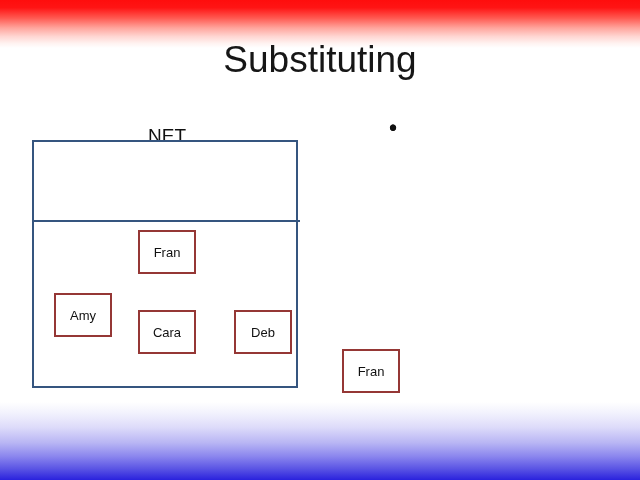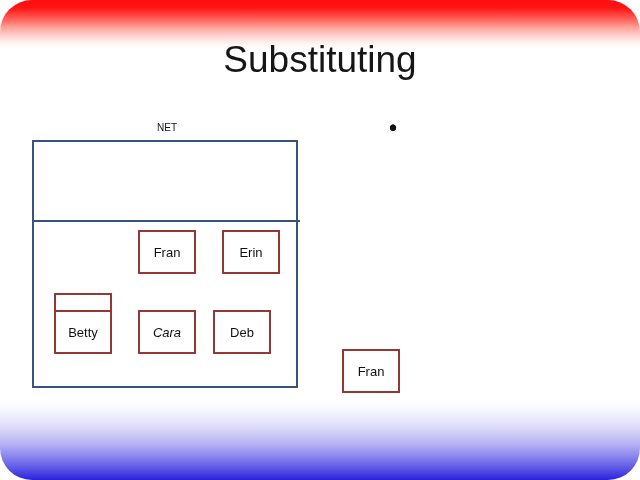--- a/index.html
+++ b/index.html
@@ -12,21 +12,20 @@
     font-family: "Liberation Sans", sans-serif;
     background: #ffffff;
     overflow: hidden;
   }
   #slide {
     position: relative;
     width: 640px;
     height: 480px;
     background: #ffffff;
     overflow: hidden;
-    border-radius: 32px;
   }
   
   .band-top {
     position: absolute;
     left: 0;
     top: 0;
     width: 640px;
     height: 48px;
     background: linear-gradient(to bottom,
         #ff0d0d 0%,
@@ -69,24 +68,24 @@
   
   .court-wrap {
     position: absolute;
     left: 32px;
     top: 120px;
     width: 270px;
   }
   .net-label {
     position: absolute;
     left: 0;
-    top: 0;
+    top: 8px;
     width: 270px;
     text-align: center;
-    font-size: 10px;
+    font-size: 19px;
     color: #111111;
     line-height: 16px;
   }
   .court {
     position: absolute;
     left: 0;
     top: 20px;
     width: 266px;
     height: 248px;
     border: 2px solid #35557f;
@@ -114,22 +113,22 @@
     font-size: 13px;
     color: #111111;
     line-height: 15px;
   }
   
   .pb-r0c0 { left: 20px;  top: 104px; margin-top: 47px;  }
   .pb-r0c1 { left: 104px; top: 88px;  }
   .pb-r0c2 { left: 188px; top: 88px;  }
   
   .pb-r1c0 { left: 20px;  top: 168px; }
-  .pb-r1c1 { left: 104px; top: 168px; font-style: italic; }
-  .pb-r1c2 { left: 179px; top: 168px; text-align: right; }
+  .pb-r1c1 { left: 104px; top: 168px; }
+  .pb-r1c2 { left: 200px; top: 168px; text-align: right; }
   
   .sub-box {
     position: absolute;
     left: 342px;
     top: 349px;
     width: 58px;
     height: 44px;
     border: 2px solid #953735;
     box-sizing: border-box;
     background: #ffffff;
@@ -178,23 +177,21 @@
 
   <div class="court-wrap">
 
     <div class="net-label">NET</div>
 
     <div class="court">
       <div class="attack-line"></div>
 
       <div class="player-box pb-r0c0">Amy</div>
       <div class="player-box pb-r0c1">Fran</div>
-      <div class="player-box pb-r0c2">Erin</div>
-
-      <div class="player-box pb-r1c0">Betty</div>
+
       <div class="player-box pb-r1c1">Cara</div>
       <div class="player-box pb-r1c2">Deb</div>
     </div>
   </div>
 
   <div class="sub-box">Fran</div>
 
   <div class="bullets">
     <div class="bullet-item">
       <span class="bullet-dot">•</span>

